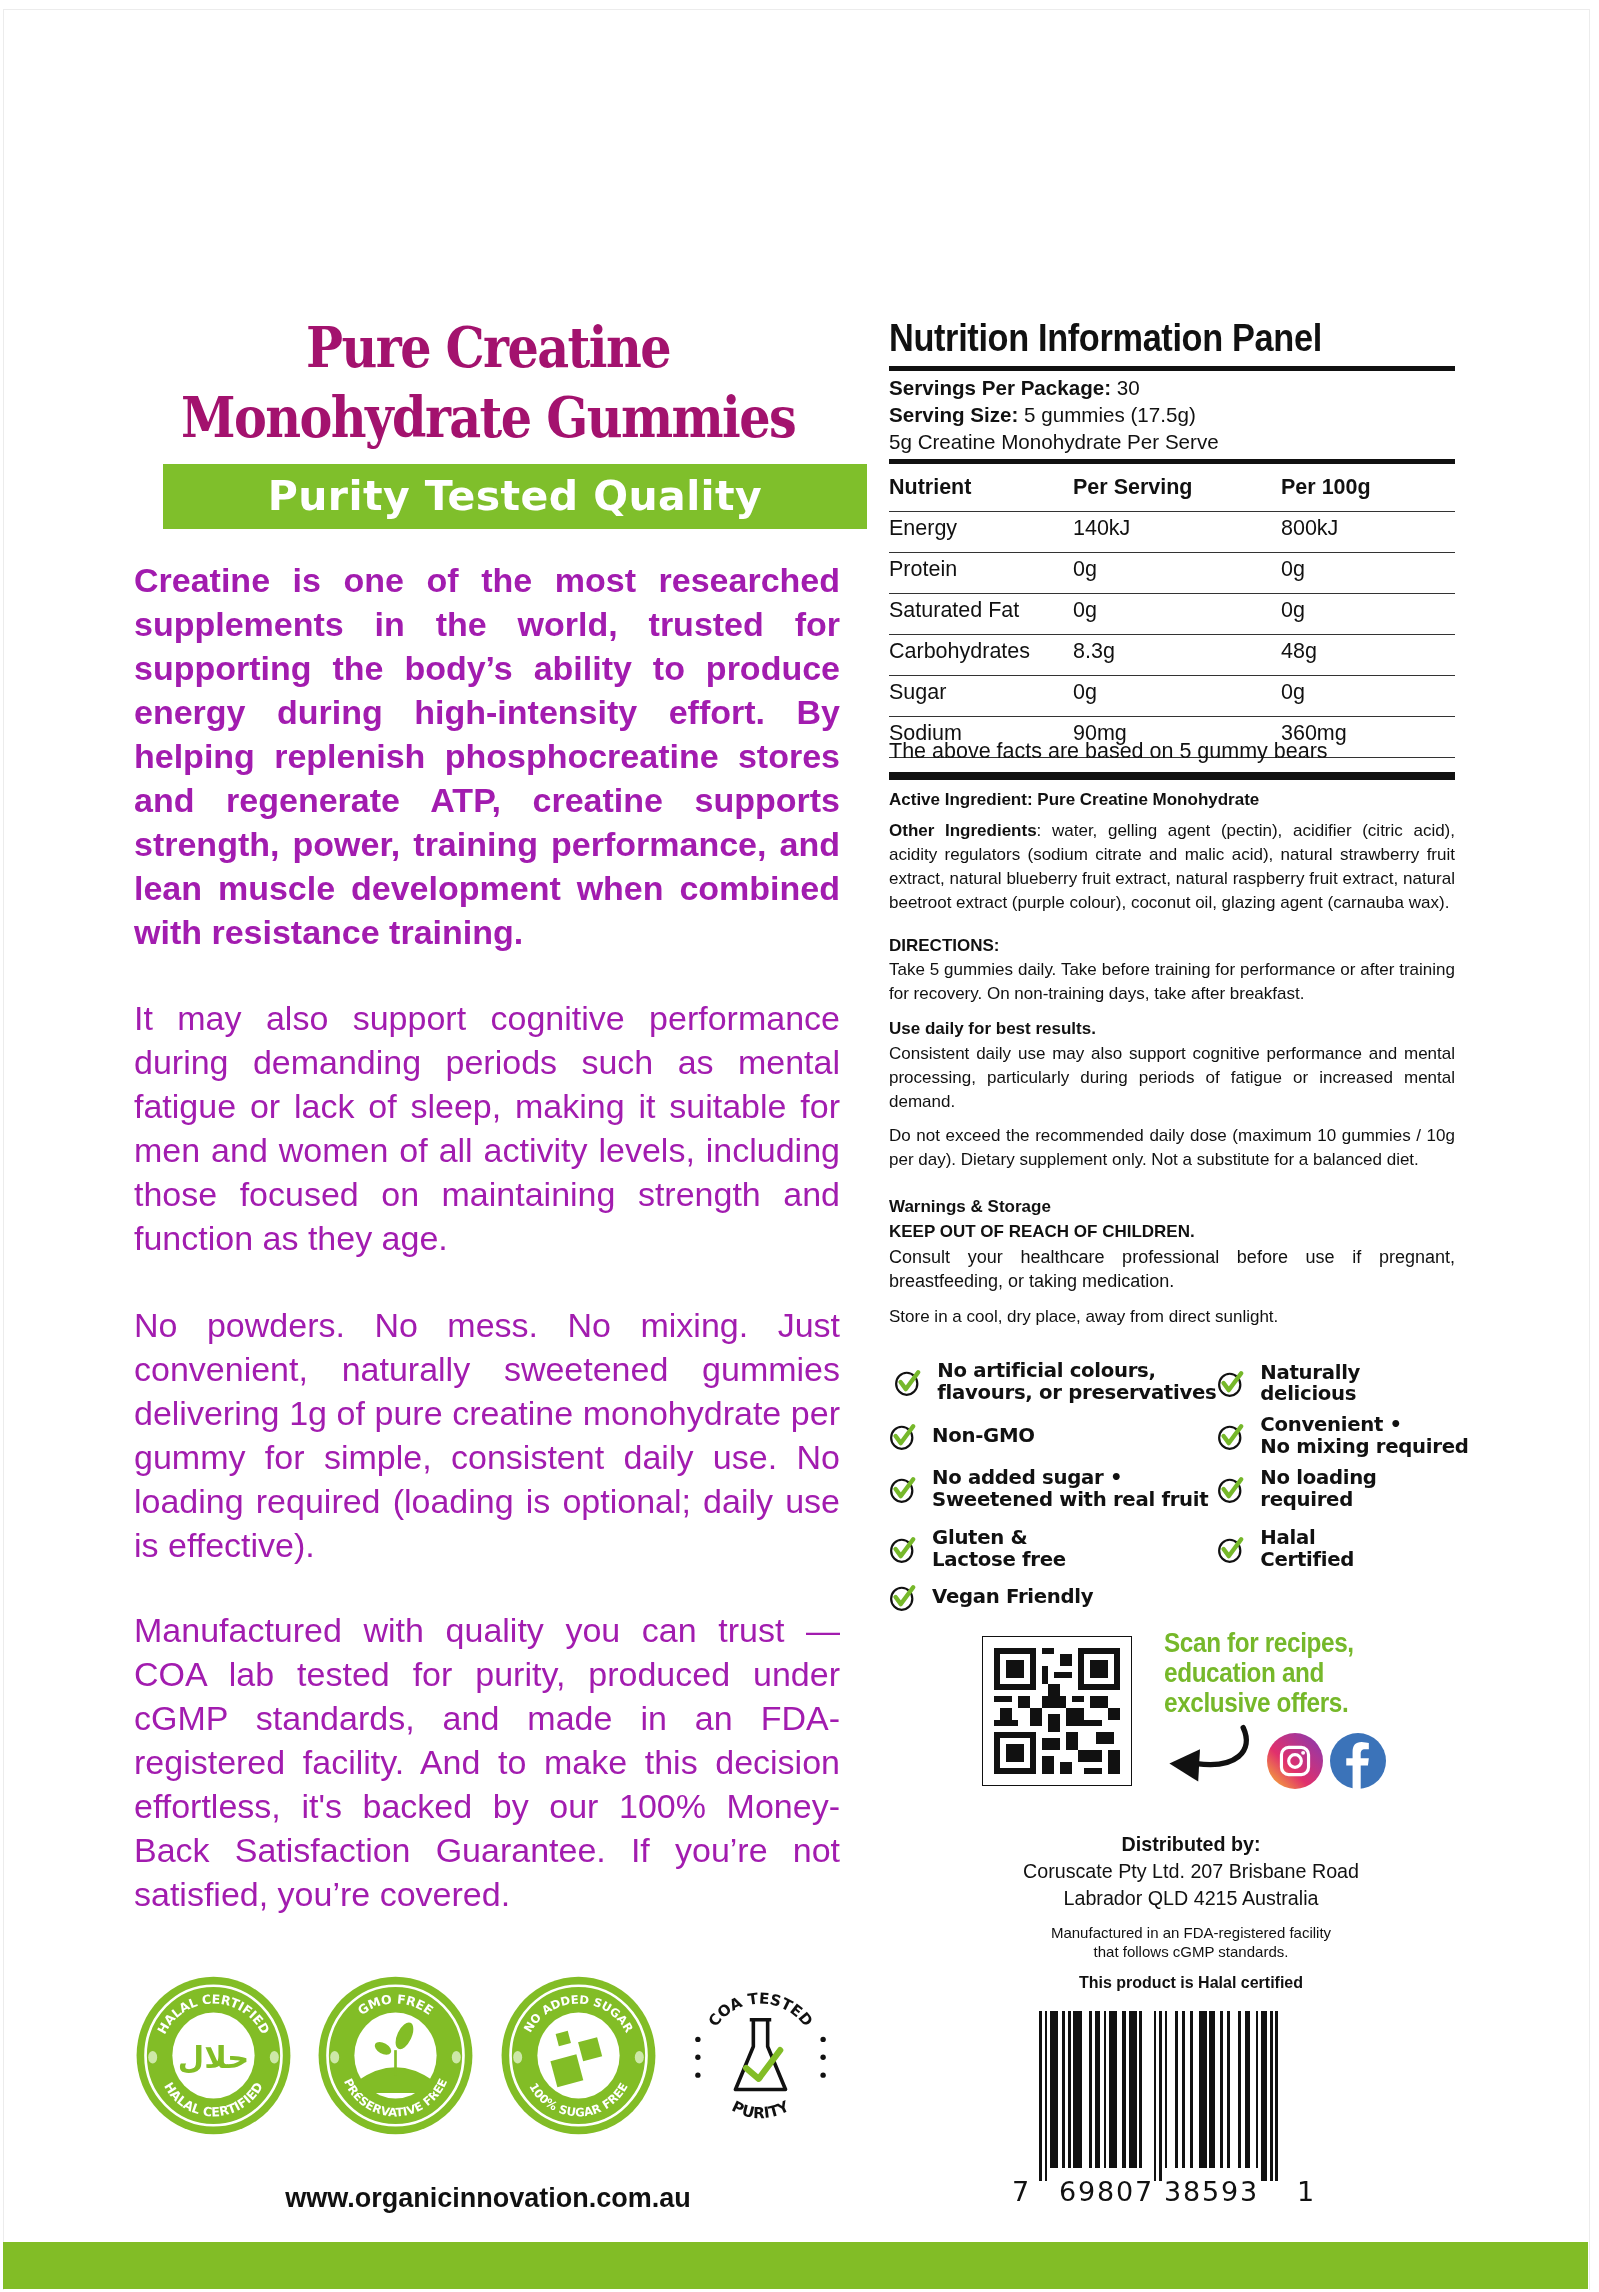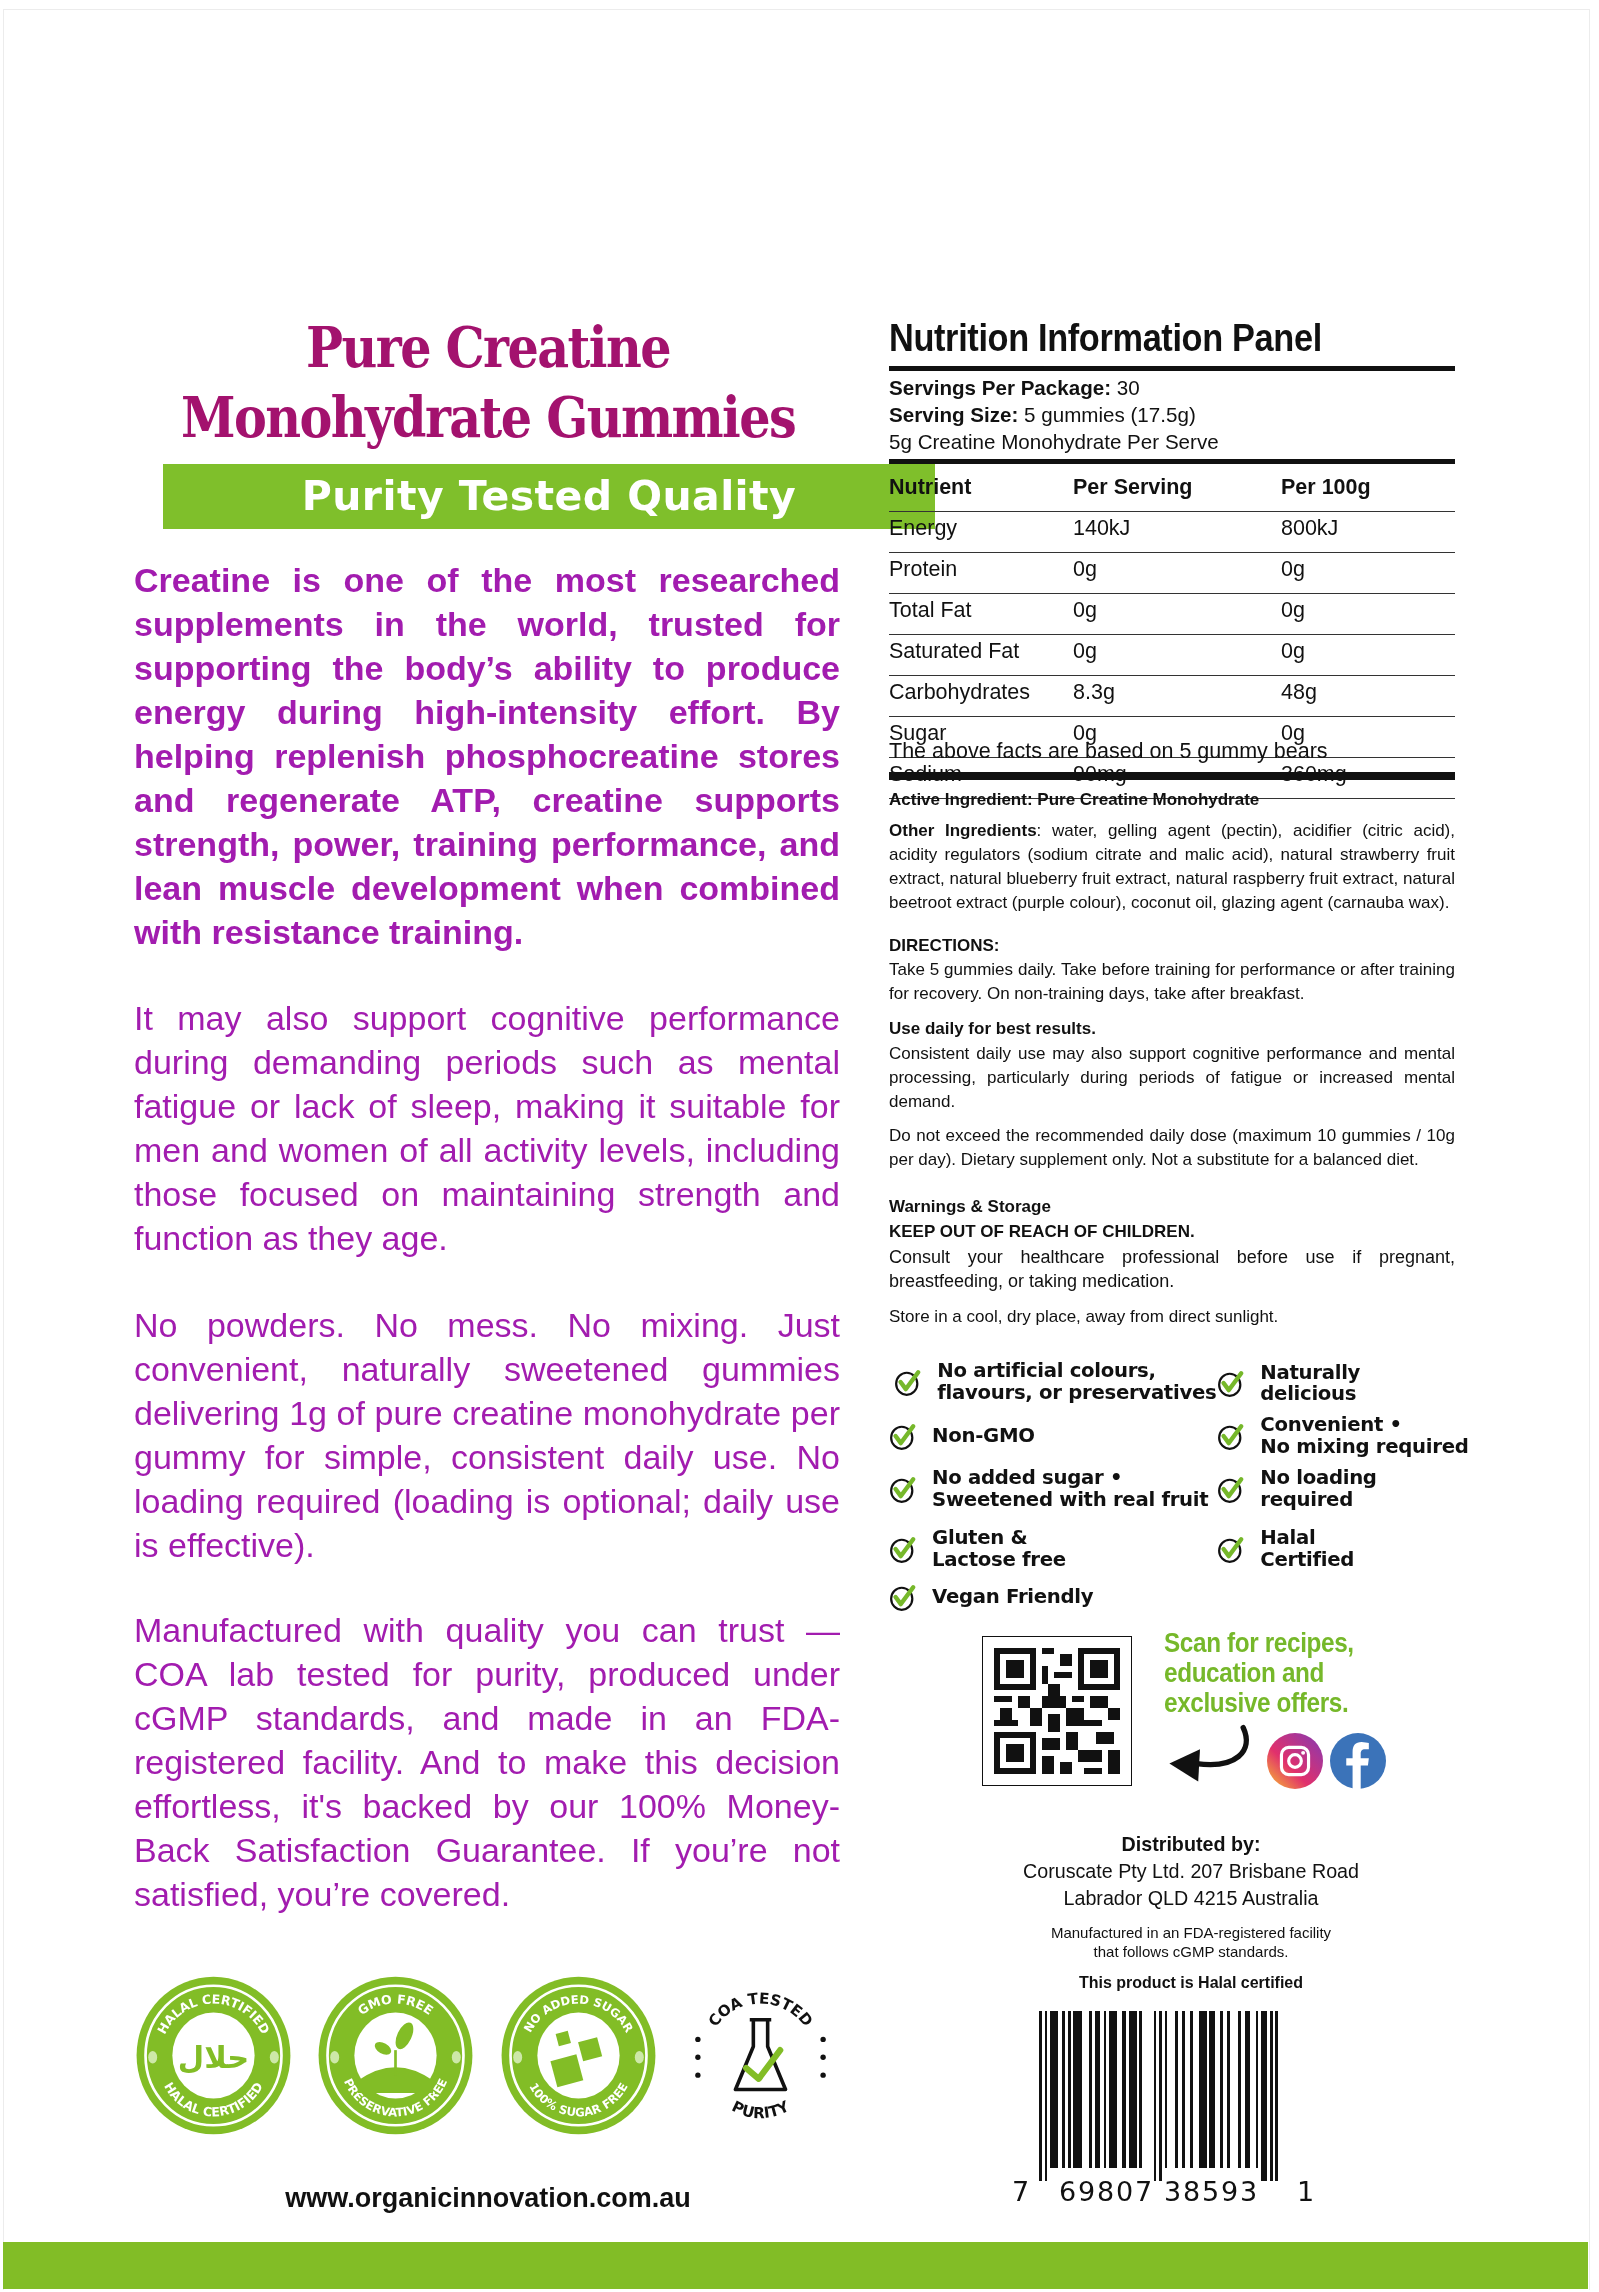--- a/index.html
+++ b/index.html
@@ -2,21 +2,21 @@
 <html style="font-size:14.3px"><head>
 <meta charset="utf-8">
 <style>
   html, body { margin: 0; padding: 0; background: #ffffff; }
   body { width: 1600px; height: 2293px; position: relative; overflow: hidden; font-family: "Liberation Sans", sans-serif; color: #111; }
   .page { position: absolute; left: 2.7px; top: 9px; width: 1585px; height: 2280px; border: 0.9px solid #ececec; border-bottom: none; background: #fff; }
   .abs { position: absolute; }
 
   
   .title { left: 134px; top: 312px; width: 708px; text-align: center; font-family: "DejaVu Serif", "Liberation Serif", serif; font-weight: bold; color: #a3126e; font-size: 56px; line-height: 70px; letter-spacing: -1.8px; transform: scaleX(0.88); transform-origin: center top; }
-  .banner { left: 163px; top: 464px; width: 772px; height: 65px; background: #7fbf2b; color: #fff; text-align: center; font-weight: bold; font-size: 41px; line-height: 65px; font-family: "DejaVu Sans", sans-serif; letter-spacing: 0.4px; }
+  .banner { left: 163px; top: 464px; width: 704px; height: 65px; background: #7fbf2b; color: #fff; text-align: center; font-weight: bold; font-size: 41px; line-height: 65px; font-family: "DejaVu Sans", sans-serif; letter-spacing: 0.4px; }
   .para { left: 134px; width: 706px; font-family: "Liberation Sans", sans-serif; font-size: 34px; line-height: 44px; text-align: justify; text-align-last: left; color: #a21caf; }
   .para.bold { font-weight: bold; }
   .p1 { top: 558px; }
   .p2 { top: 996px; }
   .p3 { top: 1303px; }
   .p4 { top: 1608px; }
 
   .badges { left: 133px; top: 1966px; width: 708px; height: 179px; display: flex; justify-content: space-between; align-items: center; }
   .badge { width: 161px; height: 161px; }
   .url { left: 134px; top: 2176px; width: 708px; text-align: center; font-weight: bold; font-size: 27px; line-height: 45px; color: #111; }
@@ -167,25 +167,20 @@
     </tr>
   </thead>
   <tbody>
     <tr>
         <td>Energy</td>
         <td>140kJ</td>
         <td>800kJ</td>
       </tr>
     <tr>
         <td>Protein</td>
-        <td>0g</td>
-        <td>0g</td>
-      </tr>
-    <tr>
-        <td>Total Fat</td>
         <td>0g</td>
         <td>0g</td>
       </tr>
     <tr>
         <td>Saturated Fat</td>
         <td>0g</td>
         <td>0g</td>
       </tr>
     <tr>
         <td>Carbohydrates</td>

